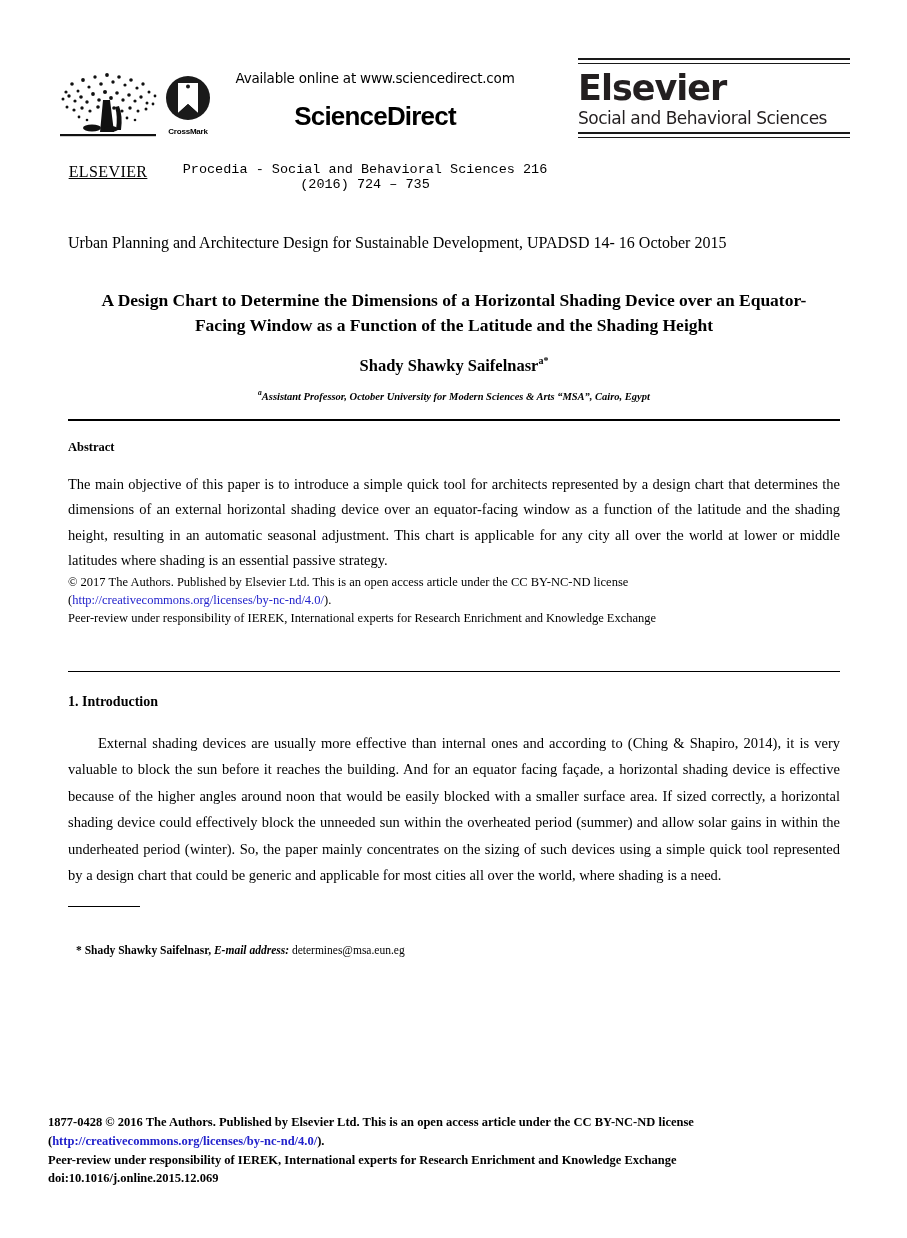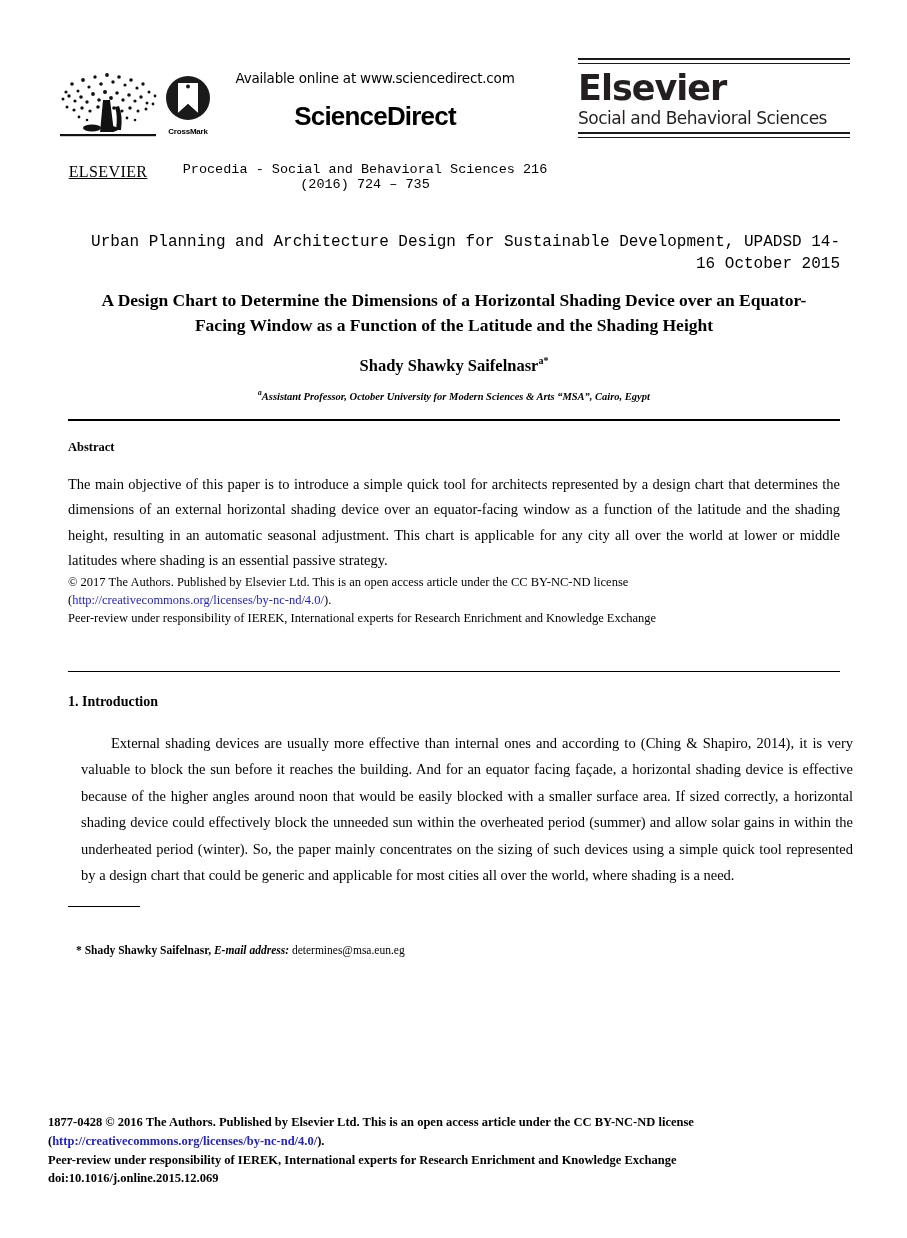--- a/index.html
+++ b/index.html
@@ -132,22 +132,22 @@
     font-family: Liberation Mono, monospace;
     font-size: 13.5px;
   }
 
   
   .conf-line {
     position: absolute;
     left: 68px;
     top: 232px;
     width: 772px;
-    text-align: right;
-    font-family: Liberation Mono, monospace;
+    text-align: left;
+    font-family: Liberation Serif, serif;
     font-size: 16px;
     line-height: 1.35;
   }
 
   .paper-title {
     position: absolute;
     left: 80px;
     top: 288px;
     width: 748px;
     text-align: center;
@@ -268,21 +268,21 @@
   .section-head {
     position: absolute;
     left: 68px;
     top: 694px;
     font-family: "Liberation Serif", serif;
     font-weight: bold;
     font-size: 14px;
   }
   .intro-body {
     position: absolute;
-    left: 81px;
+    left: 68px;
     top: 730px;
     width: 772px;
     font-family: "Liberation Serif", serif;
     font-size: 14.5px;
     line-height: 1.82;
     text-align: justify;
     text-indent: 30px;
   }
 
   .footnote {

